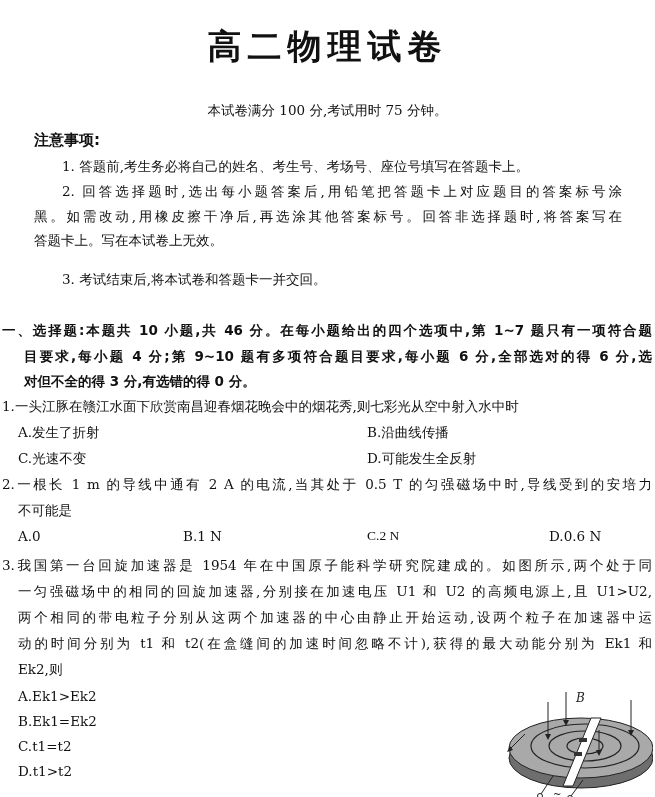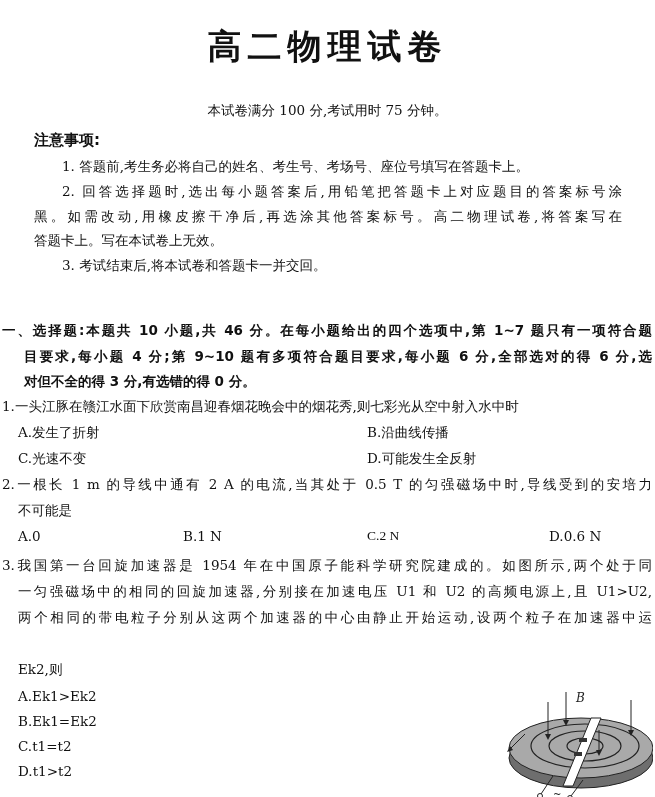--- a/index.html
+++ b/index.html
@@ -28,23 +28,23 @@
 <body>
 
 <div class="page">
 
   <div class="title">高二物理试卷</div>
   <div class="subtitle">本试卷满分 100 分,考试用时 75 分钟。</div>
 
   <div class="line bold notes-head" style="left:34px; top:108px;">注意事项:</div>
   <div class="line" style="left:62px; top:134px;">1. 答题前,考生务必将自己的姓名、考生号、考场号、座位号填写在答题卡上。</div>
   <div class="line justify" style="left:62px; top:159px; width:560px;">2. 回答选择题时,选出每小题答案后,用铅笔把答题卡上对应题目的答案标号涂</div>
-  <div class="line justify" style="left:34px; top:184px; width:588px;">黑。如需改动,用橡皮擦干净后,再选涂其他答案标号。高二物理试卷,将答案写在</div>
+  <div class="line justify" style="left:34px; top:184px; width:588px;">黑。如需改动,用橡皮擦干净后,再选涂其他答案标号。回答非选择题时,将答案写在</div>
   <div class="line" style="left:34px; top:208px;">答题卡上。写在本试卷上无效。</div>
-  <div class="line" style="left:62px; top:233px;">3. 考试结束后,将本试卷和答题卡一并交回。</div>
+  <div class="line" style="left:62px; top:247px;">3. 考试结束后,将本试卷和答题卡一并交回。</div>
 
   <div class="line bold justify" style="left:2px; top:298px; width:650px;">一、选择题:本题共 10 小题,共 46 分。在每小题给出的四个选项中,第 1~7 题只有一项符合题</div>
   <div class="line bold justify" style="left:24px; top:324px; width:628px;">目要求,每小题 4 分;第 9~10 题有多项符合题目要求,每小题 6 分,全部选对的得 6 分,选</div>
   <div class="line bold" style="left:24px; top:349px;">对但不全的得 3 分,有选错的得 0 分。</div>
 
   <div class="line" style="left:2px; top:374px;">
     <span>1.</span><span>一头江豚在赣江水面下欣赏南昌迎春烟花晚会中的烟花秀,则七彩光从空中射入水中时</span>
   </div>
   <div class="line" style="left:18px; top:400px;"><span>A.</span><span>发生了折射</span></div>
   <div class="line" style="left:367px; top:400px;"><span>B.</span><span>沿曲线传播</span></div>
@@ -58,20 +58,21 @@
   <div class="line" style="left:18px; top:504px;"><span>A.</span><span>0</span></div>
   <div class="line" style="left:183px; top:504px;"><span>B.</span><span>1 N</span></div>
   <div class="line" style="left:367px; top:504px;font-family:Liberation Serif, serif;"><span>C.</span><span>2 N</span></div>
   <div class="line" style="left:549px; top:504px;"><span>D.</span><span>0.6 N</span></div>
 
   <div class="line justify" style="left:2px; top:533px; width:650px;">
     <span>3.</span><span>我国第一台回旋加速器是 1954 年在中国原子能科学研究院建成的。如图所示,两个处于同</span>
   </div>
   <div class="line justify" style="left:18px; top:559px; width:634px;">一匀强磁场中的相同的回旋加速器,分别接在加速电压 U1 和 U2 的高频电源上,且 U1&gt;U2,</div>
   <div class="line justify" style="left:18px; top:585px; width:634px;">两个相同的带电粒子分别从这两个加速器的中心由静止开始运动,设两个粒子在加速器中运</div>
+  <div class="line justify" style="left:18px; top:611px; width:634px;">动的时间分别为 t1 和 t2(在盒缝间的加速时间忽略不计),获得的最大动能分别为 Ek1 和</div>
   <div class="line" style="left:18px; top:637px;">Ek2,则</div>
 
   <div class="line" style="left:18px; top:664px;"><span>A.</span><span>Ek1&gt;Ek2</span></div>
   <div class="line" style="left:18px; top:689px;"><span>B.</span><span>Ek1=Ek2</span></div>
   <div class="line" style="left:18px; top:714px;"><span>C.</span><span>t1=t2</span></div>
   <div class="line" style="left:18px; top:739px;"><span>D.</span><span>t1&gt;t2</span></div>
 
   <div class="diagram">
     <svg width="150" height="112" viewBox="0 0 150 112">
 

